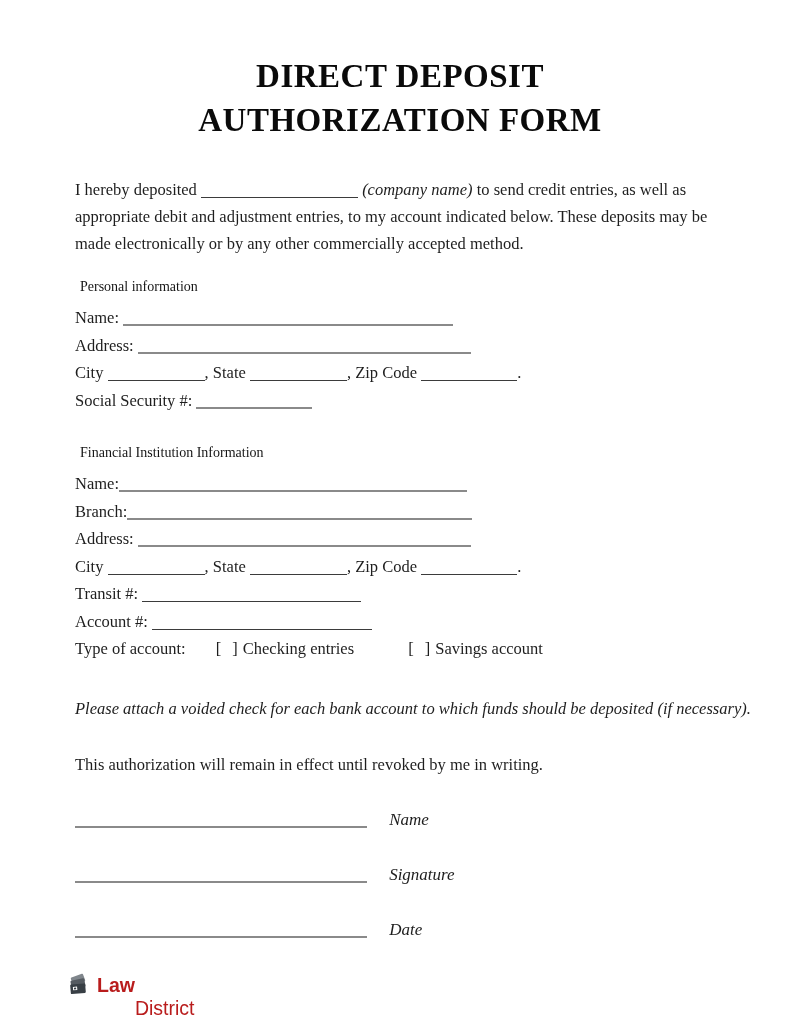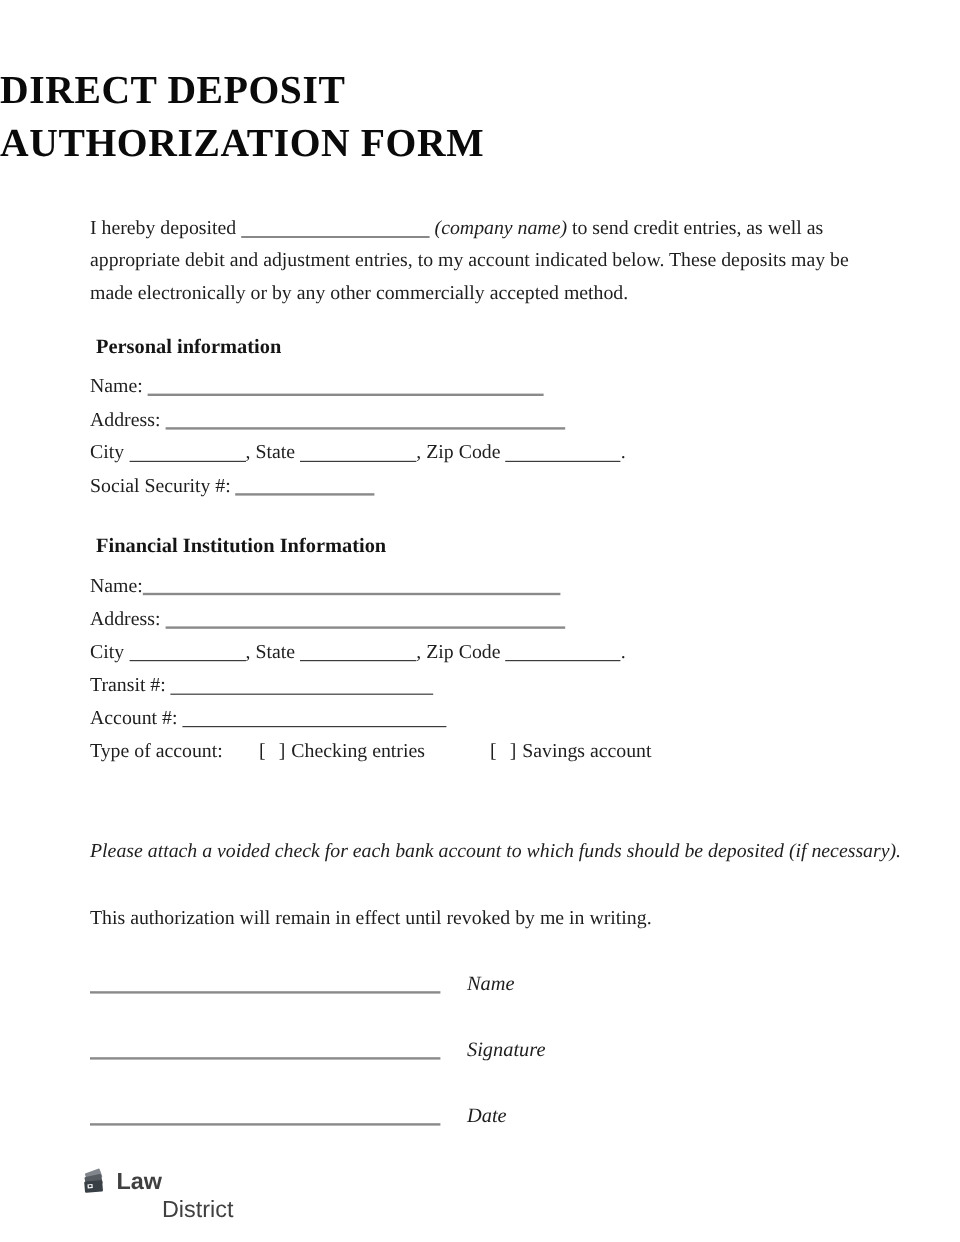--- a/index.html
+++ b/index.html
@@ -10,43 +10,43 @@
     background: #ffffff;
     font-family: "Liberation Serif", serif;
     font-size: 16.5px;
     color: #1e1e1e;
     overflow: hidden;
   }
   .form-title {
     position: absolute;
     top: 54px; left: 0; right: 0;
     margin: 0;
-    text-align: left;
+    text-align: center;
     font-size: 33px;
     font-weight: bold;
     line-height: 44px;
     color: #0a0a0a;
     letter-spacing: 0.5px;
   }
   .form-title span { display: block; }
   .intro {
     position: absolute;
     top: 176px; left: 75px;
     width: 645px;
     margin: 0;
     line-height: 27px;
   }
   .italic { font-style: italic; }
   .section { position: absolute; left: 75px; width: 680px; }
   .section-personal { top: 279px; }
   .section-financial { top: 445px; }
   .section h2 {
     margin: 0 0 9px 5px;
-    font-size: 17px;
-    font-weight: bold;
+    font-size: 14px;
+    font-weight: normal;
     color: #151515;
   }
   .row { height: 27.5px; line-height: 27.5px; white-space: nowrap; }
   .blank {
     display: inline-block;
     height: 14px;
     position: relative;
     top: 3px;
   }
   .blank.gray { border-bottom: 2px solid #8a8a8a; }
@@ -83,21 +83,21 @@
   .signature-block { position: absolute; top: 806px; left: 75px; }
   .sig-row { height: 28px; line-height: 28px; margin-bottom: 27px; white-space: nowrap; }
   .sig-label { font-style: italic; font-size: 17px; margin-left: 18px; }
   .footer-brand {
     position: absolute;
     top: 951px; left: 67px;
     display: flex;
     align-items: center;
     font-family: "Liberation Sans", sans-serif;
     font-size: 19.5px;
-    color: #404040;
+    color: #b91c1c;
   }
   .footer-brand svg { margin-right: 5px; display: block; }
   .brand-bold { font-weight: bold; }
   .brand-regular { font-weight: normal; margin-top: 46px; }
 </style>
 </head>
 <body>
 
 <div class="page">
 
@@ -134,20 +134,23 @@
     <div class="row">
       <span>Social Security #:</span>
       <span class="blank gray w-ssn"></span>
     </div>
   </div>
 
   <div class="section section-financial">
     <h2>Financial Institution Information</h2>
     <div class="row">
       <span>Name:</span><span class="blank gray w-fname"></span>
+    </div>
+    <div class="row">
+      <span>Branch:</span><span class="blank gray w-branch"></span>
     </div>
     <div class="row">
       <span>Address:</span>
       <span class="blank gray w-faddr"></span>
     </div>
     <div class="row">
       <span>City</span>
       <span class="blank dark w-city"></span><span>,</span>
       <span>State</span>
       <span class="blank dark w-state"></span><span>,</span>

